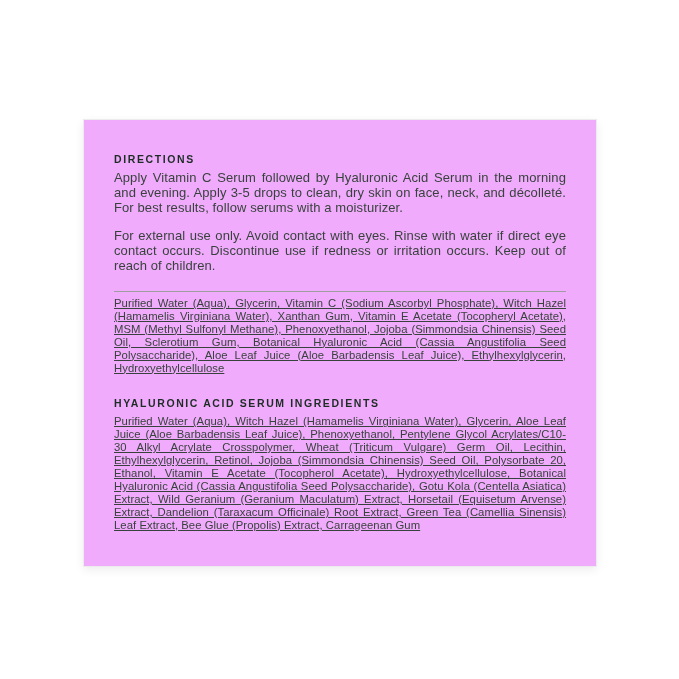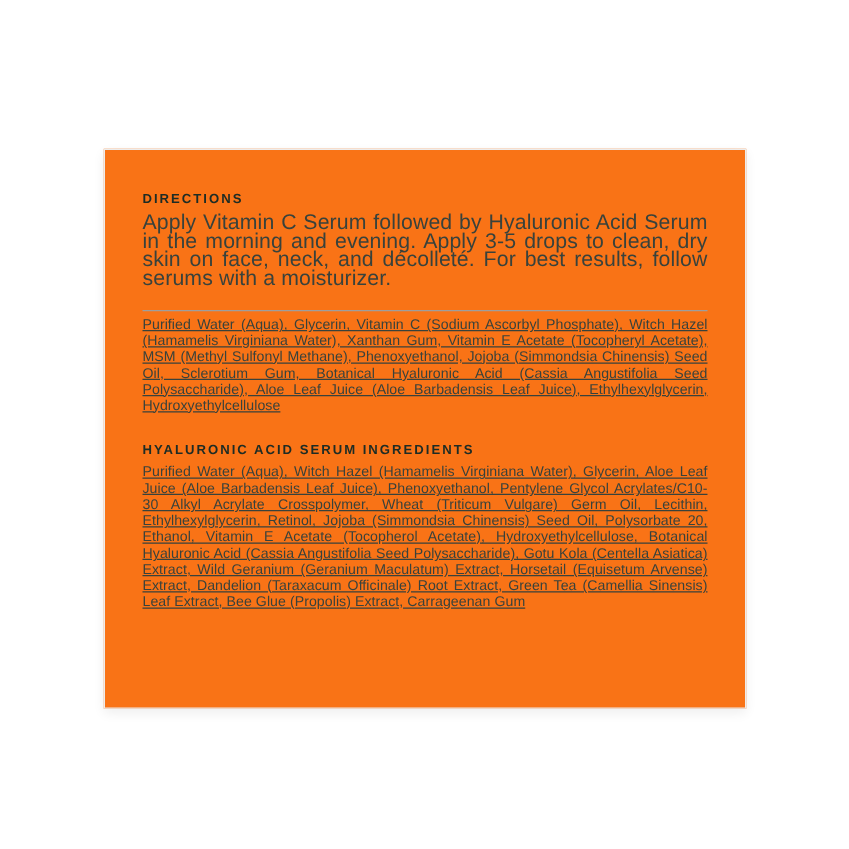--- a/index.html
+++ b/index.html
@@ -15,35 +15,35 @@
     background: #ffffff;
     overflow: hidden;
   }
   .label-card {
     position: absolute;
     left: 83px;
     top: 119px;
     width: 514px;
     height: 448px;
     box-sizing: border-box;
-    background: #f97316;
+    background: #f0abfc;
     border: 1px solid #ececec;
     box-shadow: 0 3px 9px rgba(0,0,0,0.07);
     padding: 33px 30px 0 30px;
     overflow: hidden;
   }
   .section-heading {
     font-size: 10.5px;
     font-weight: bold;
     letter-spacing: 1.6px;
     color: #1d2c25;
     line-height: 13px;
   }
   .body-text {
-    font-size: 17px;
+    font-size: 13px;
     line-height: 15px;
     color: #38423c;
     text-align: justify;
     letter-spacing: 0.1px;
     margin-top: 4px;
   }
   .body-text.warning {
     margin-top: 12px;
   }
   .divider {
@@ -70,20 +70,21 @@
 </head>
 <body>
 
 <div class="canvas">
   <div class="label-card">
 
     <div class="section-heading">DIRECTIONS</div>
 
     <p class="body-text">Apply Vitamin C Serum followed by Hyaluronic Acid Serum in the morning and evening. Apply 3-5 drops to clean, dry skin on face, neck, and décolleté. For best results, follow serums with a moisturizer.</p>
 
+    <p class="body-text warning">For external use only. Avoid contact with eyes. Rinse with water if direct eye contact occurs. Discontinue use if redness or irritation occurs. Keep out of reach of children.</p>
 
     <hr class="divider">
 
 
     <p class="ingredients-text">Purified Water (Aqua), Glycerin, Vitamin C (Sodium Ascorbyl Phosphate), Witch Hazel (Hamamelis Virginiana Water), Xanthan Gum, Vitamin E Acetate (Tocopheryl Acetate), MSM (Methyl Sulfonyl Methane), Phenoxyethanol, Jojoba (Simmondsia Chinensis) Seed Oil, Sclerotium Gum, Botanical Hyaluronic Acid (Cassia Angustifolia Seed Polysaccharide), Aloe Leaf Juice (Aloe Barbadensis Leaf Juice), Ethylhexylglycerin, Hydroxyethylcellulose</p>
 
     <div class="section-heading ingredients-heading second">HYALURONIC ACID SERUM INGREDIENTS</div>
 
     <p class="ingredients-text">Purified Water (Aqua), Witch Hazel (Hamamelis Virginiana Water), Glycerin, Aloe Leaf Juice (Aloe Barbadensis Leaf Juice), Phenoxyethanol, Pentylene Glycol Acrylates/C10-30 Alkyl Acrylate Crosspolymer, Wheat (Triticum Vulgare) Germ Oil, Lecithin, Ethylhexylglycerin, Retinol, Jojoba (Simmondsia Chinensis) Seed Oil, Polysorbate 20, Ethanol, Vitamin E Acetate (Tocopherol Acetate), Hydroxyethylcellulose, Botanical Hyaluronic Acid (Cassia Angustifolia Seed Polysaccharide), Gotu Kola (Centella Asiatica) Extract, Wild Geranium (Geranium Maculatum) Extract, Horsetail (Equisetum Arvense) Extract, Dandelion (Taraxacum Officinale) Root Extract, Green Tea (Camellia Sinensis) Leaf Extract, Bee Glue (Propolis) Extract, Carrageenan Gum</p>
 

